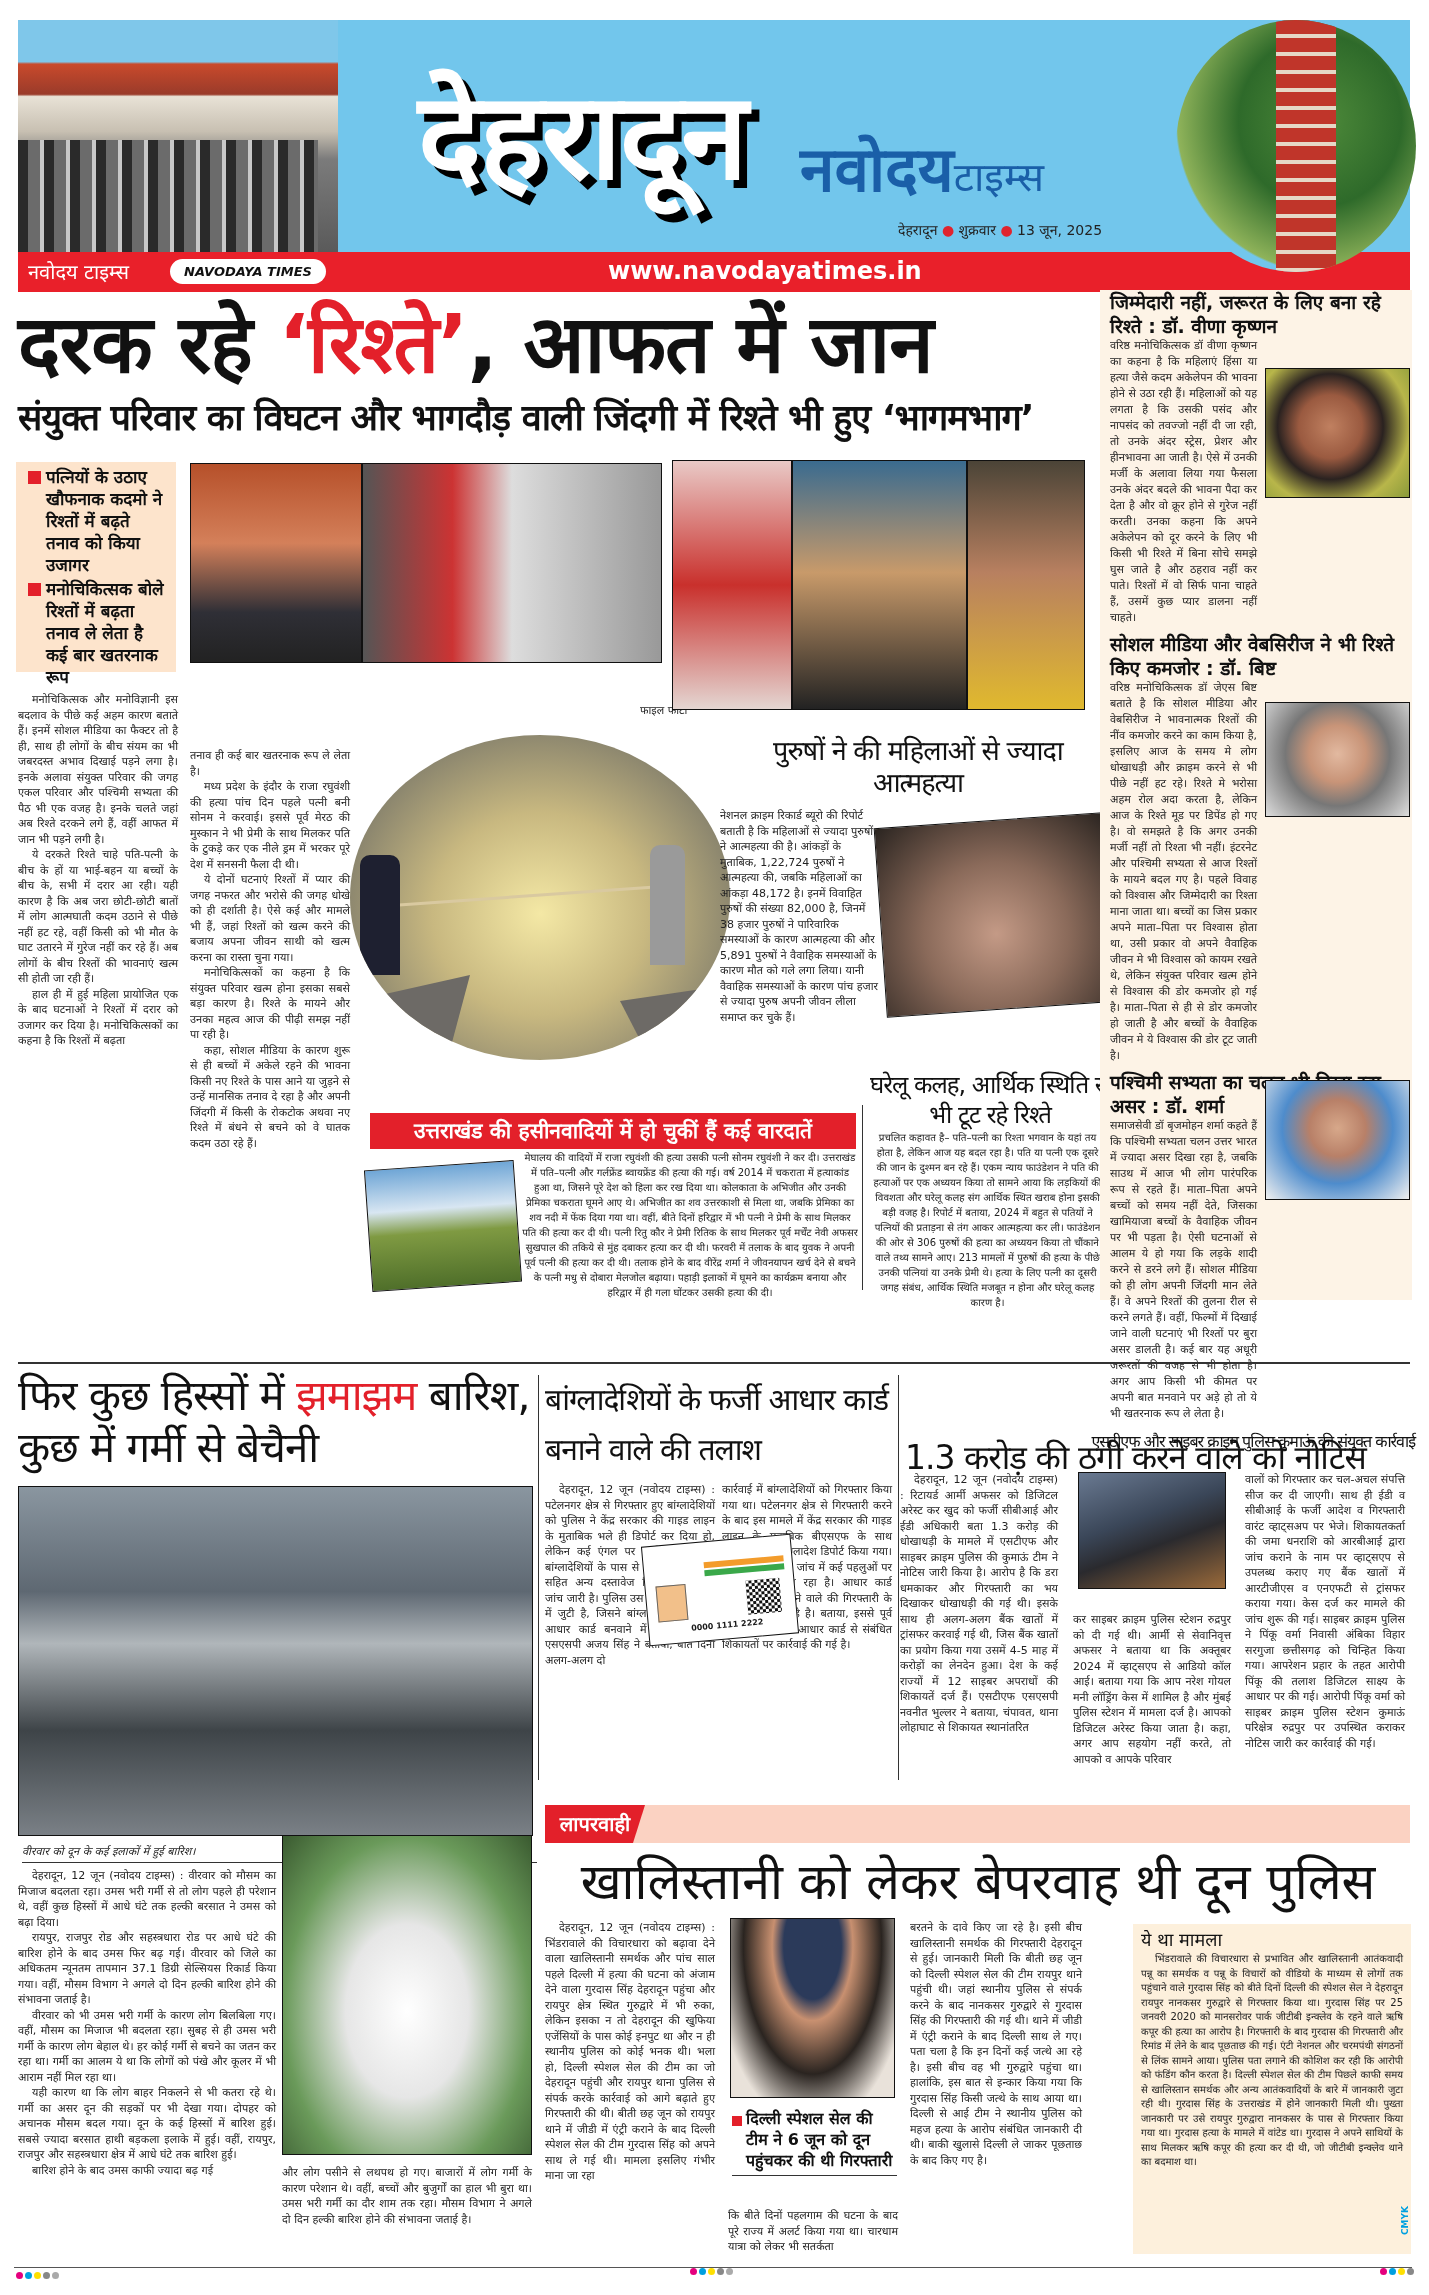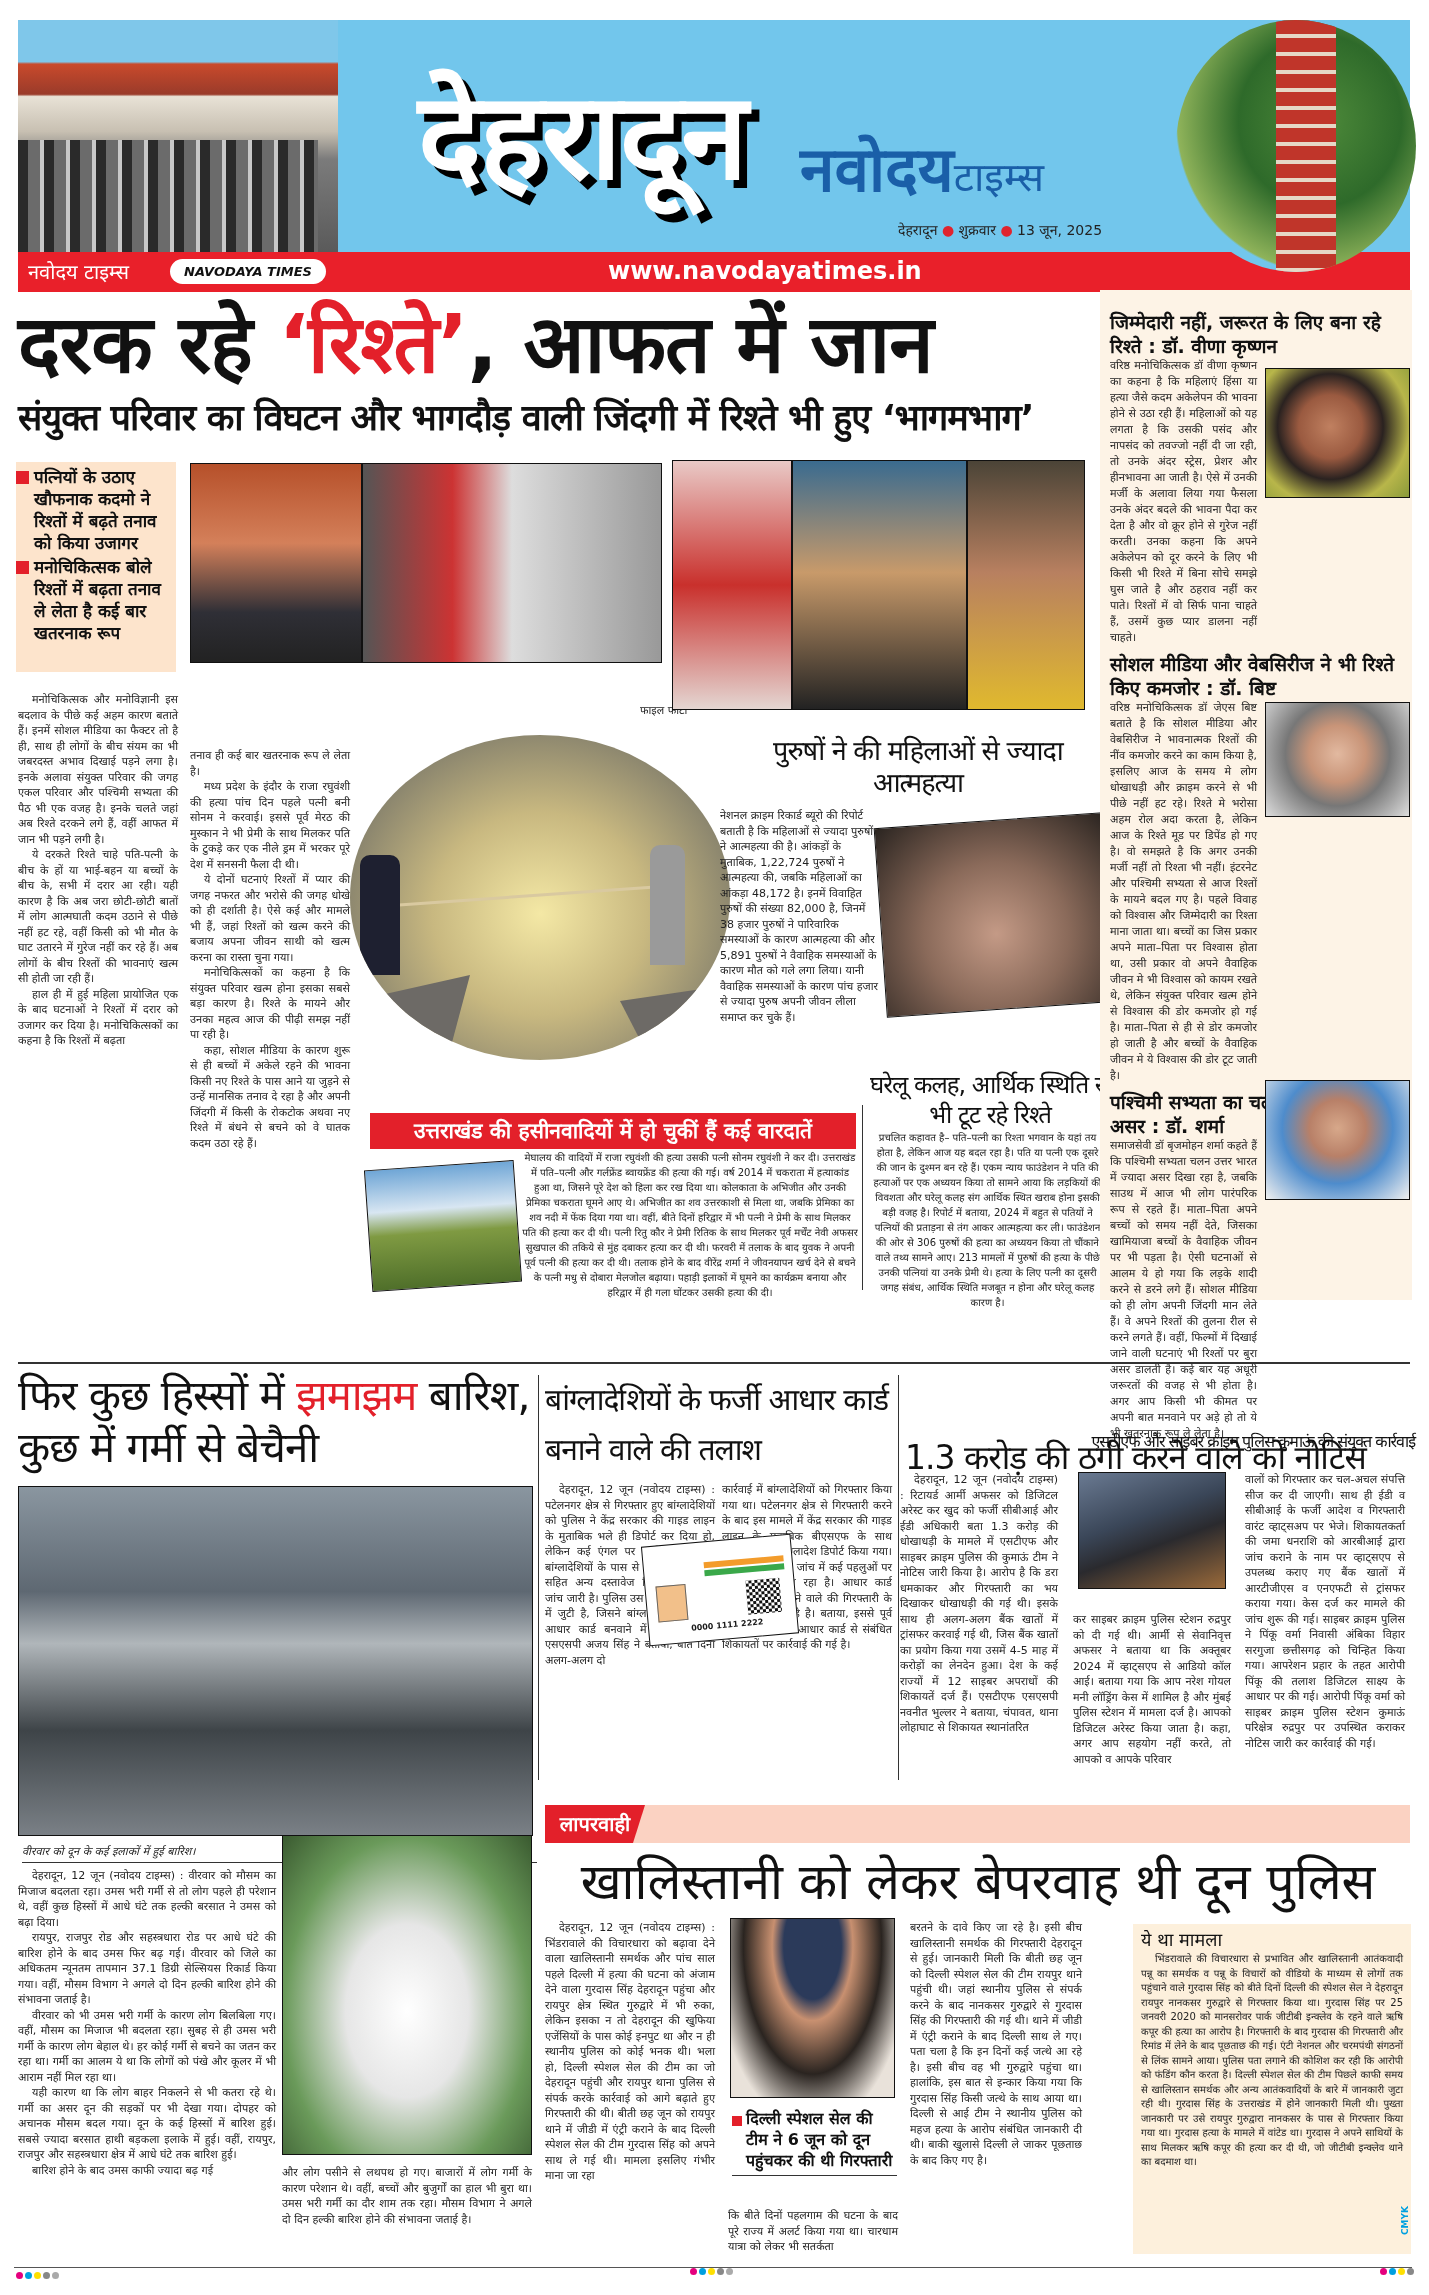--- a/index.html
+++ b/index.html
@@ -18,24 +18,24 @@
 .mh-strip{left:0;top:232px;width:1392px;height:40px;background:#e9202a}
 .mh-strip .b1{left:10px;top:6px;color:#fff;font-weight:normal;font-size:20px}
 .mh-strip .b2{left:152px;top:7px;background:#fff;color:#111;font-weight:bold;font-size:13px;padding:5px 14px;border-radius:14px;font-style:italic}
 .mh-strip .url{left:590px;top:5px;color:#fff;font-weight:bold;font-size:24px}
 .mh-right{left:1158px;top:0;width:240px;height:252px;border-radius:50%/50%;background:radial-gradient(ellipse at 60% 40%,#4e8a3a 0%,#2e6a2a 40%,#8fb35a 70%,#72c6ec 71%);overflow:hidden}
 .mh-right .tower{left:100px;top:0;width:60px;height:252px;background:repeating-linear-gradient(180deg,#c0352a 0 14px,#e6d7c6 14px 18px)}
 .headline{left:18px;top:300px;font-size:80px;font-weight:bold;line-height:90px;color:#111;letter-spacing:-1px}
 .headline .red{color:#e3202a}
 .subhead{left:18px;top:392px;font-size:36px;font-weight:bold;color:#111;letter-spacing:-1px}
 .sidebox{left:1100px;top:290px;width:312px;height:1010px;background:#fdf3e6}
-.sidebox h3{font-size:19px;line-height:24px;font-weight:bold;color:#111;margin:20px 10px 0 10px}
+.sidebox h3{font-size:19px;line-height:24px;font-weight:bold;color:#111;margin:0 10px 0 10px}
 .sidebox .txt{padding:0 10px;font-size:11px;line-height:16px}
 .photo{border:1px solid #111;overflow:hidden}
-.bullets{left:16px;top:462px;width:160px;height:210px;background:#fde4cc;padding:4px 0}
+.bullets{left:16px;top:462px;width:160px;height:210px;background:#fde4cc;padding:4px 12px}
 .bullets li{list-style:none;font-weight:bold;font-size:17px;line-height:22px;color:#111;padding-left:18px;position:relative;margin-bottom:2px}
 .bullets li .sq{position:absolute;left:0;top:5px;width:13px;height:13px;background:#e3202a}
 .redbar{background:#e3202a;color:#fff;font-weight:bold;text-align:center}
 .sep{background:#333;height:2px}
 .vsep{background:#333;width:1px}
 .h2{font-weight:normal;color:#111;letter-spacing:-1px}
 .caption{font-size:11px;font-style:italic;color:#222}
 .cmyk{display:flex;gap:2px}
 .cmyk span{width:7px;height:7px;border-radius:50%}
 </style>

